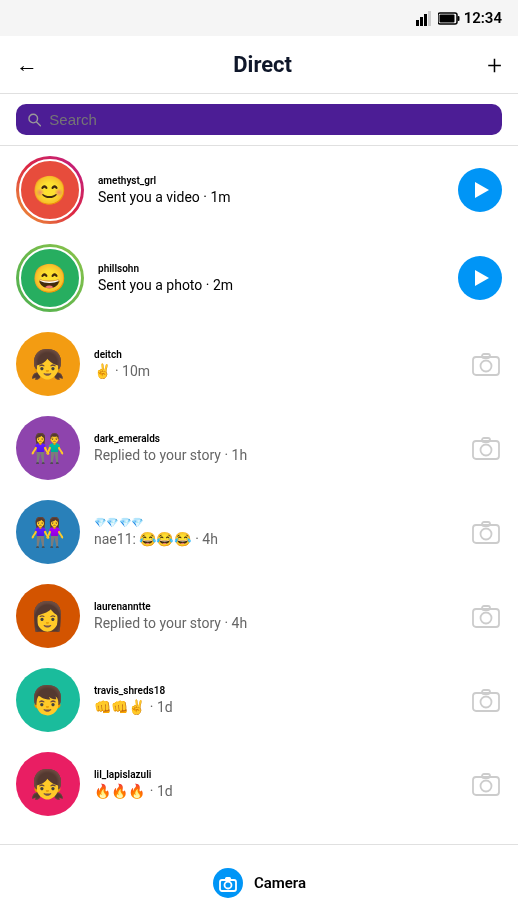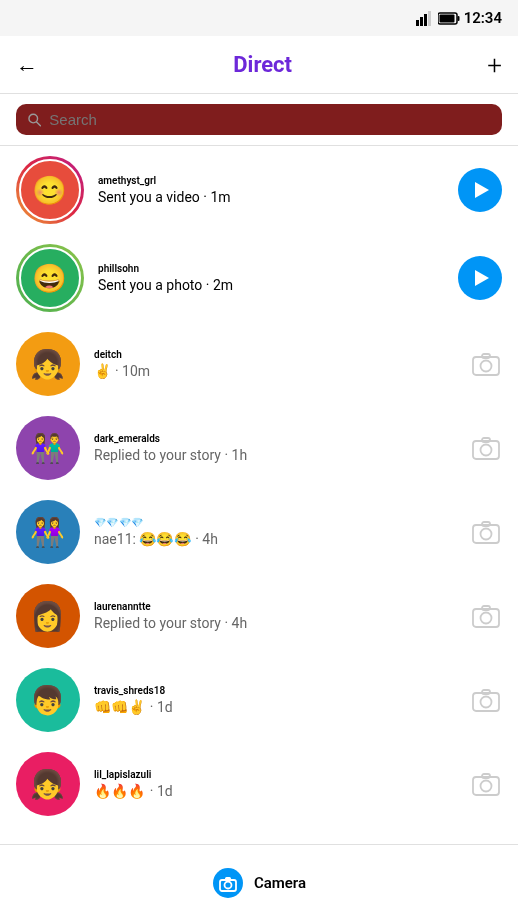--- a/index.html
+++ b/index.html
@@ -45,37 +45,37 @@
     }
     .header-back {
       font-size: 22px;
       color: #000;
       cursor: pointer;
       font-weight: 300;
     }
     .header-title {
       font-size: 22px;
       font-weight: 700;
-      color: #6d28d9;
+      color: #0f172a;
     }
     .header-add {
       font-size: 26px;
       color: #000;
       cursor: pointer;
       font-weight: 300;
       line-height: 1;
     }
 
     
     .search-container {
       padding: 10px 16px;
       border-bottom: 1px solid #e0e0e0;
     }
     .search-input-wrapper {
-      background: #7f1d1d;
+      background: #4c1d95;
       border-radius: 10px;
       display: flex;
       align-items: center;
       padding: 7px 12px;
       gap: 8px;
     }
     .search-input {
       border: none;
       background: transparent;
       font-size: 15px;

